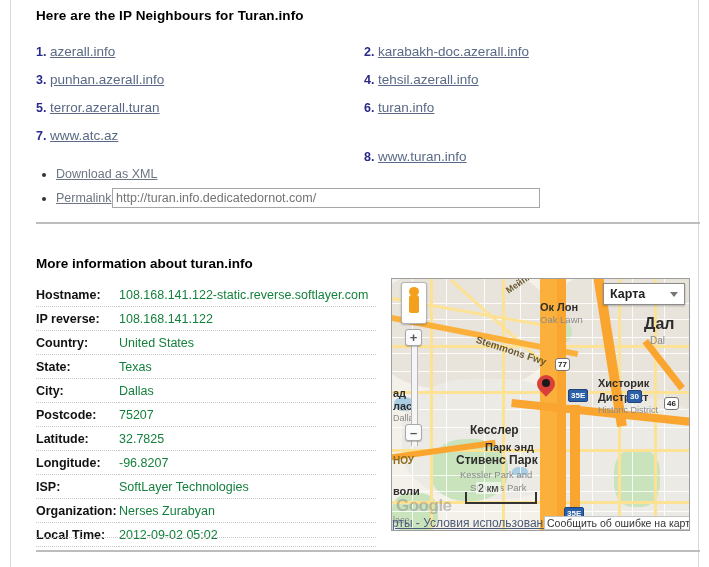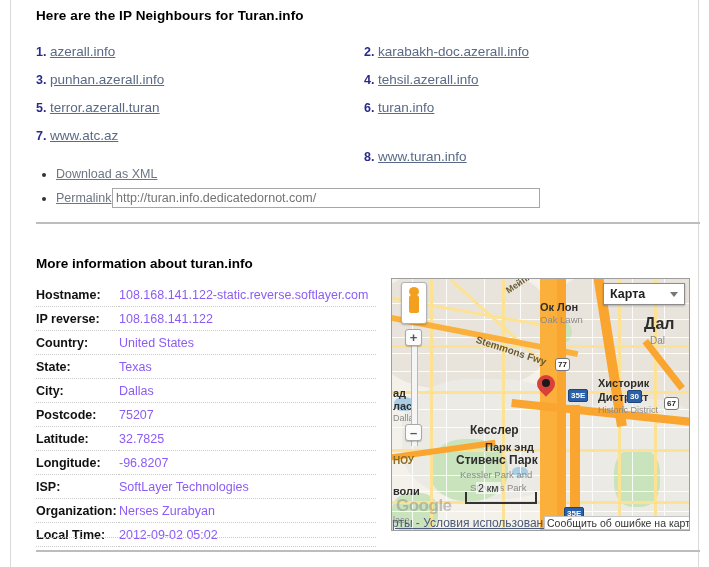--- a/index.html
+++ b/index.html
@@ -165,21 +165,21 @@
     white-space: nowrap;
     height: 23px;
   }
   .info-table tr:first-child td { border-top: none; }
   .info-label {
     font-weight: bold;
     color: #111;
     width: 83px;
   }
   .info-value {
-    color: #8b5cf6;
+    color: #15803d;
   }
 
   
   .map-wrap {
     position: absolute;
     left: 391px;
     top: 278px;
     width: 299px;
     height: 253px;
     overflow: hidden;
@@ -645,21 +645,21 @@
       <div class="map-label map-label-ru" style="left:1px; top:121px; font-size:11px;">лас</div>
       <div class="map-label map-label-en" style="left:1px; top:134px; font-size:9px;">Dallas</div>
       <div class="map-label map-label-ru" style="left:1px; top:176px; font-size:10px; color:#8a6b20;">НОУ</div>
       <div class="map-label map-label-ru" style="left:1px; top:206px; font-size:11px;">воли</div>
       <div class="map-label map-label-ru" style="left:1px; top:222px; font-size:16px;margin-top:32px;">ic</div>
       <div class="map-label map-label-en" style="left:1px; top:236px; font-size:9px;">lace</div>
 
       <div class="shield" style="left:163px; top:79px;">77</div>
       <div class="shield-i" style="left:176px; top:110px;">35E</div>
       <div class="shield-i" style="left:235px; top:111px;">30</div>
-      <div class="shield" style="left:272px; top:118px;">67</div>
+      <div class="shield" style="left:272px; top:118px;">46</div>
       <div class="shield-i" style="left:172px; top:228px;">35E</div>
 
       <div class="marker">
         <div class="marker-pin"></div>
         <div class="marker-dot"></div>
       </div>
 
       <div class="pegman">
         <div class="pegman-head"></div>
         <div class="pegman-body"></div>

